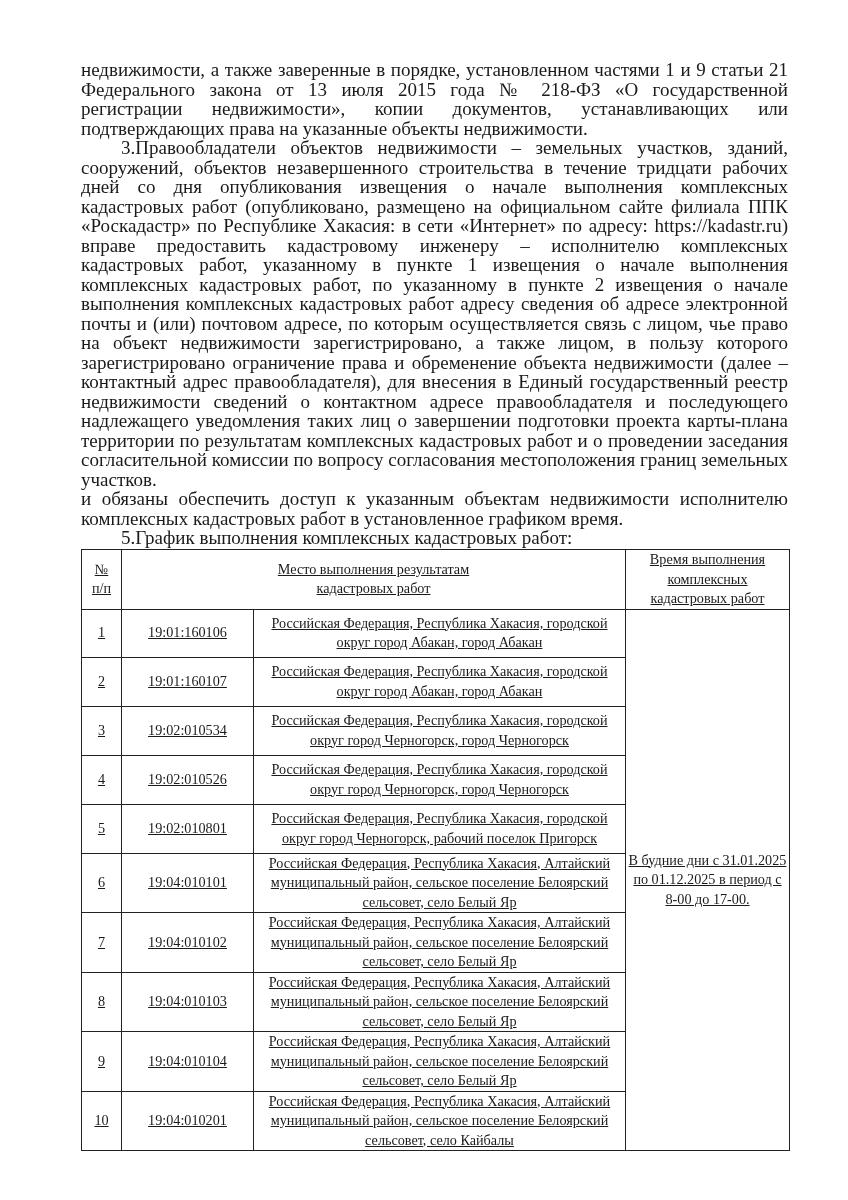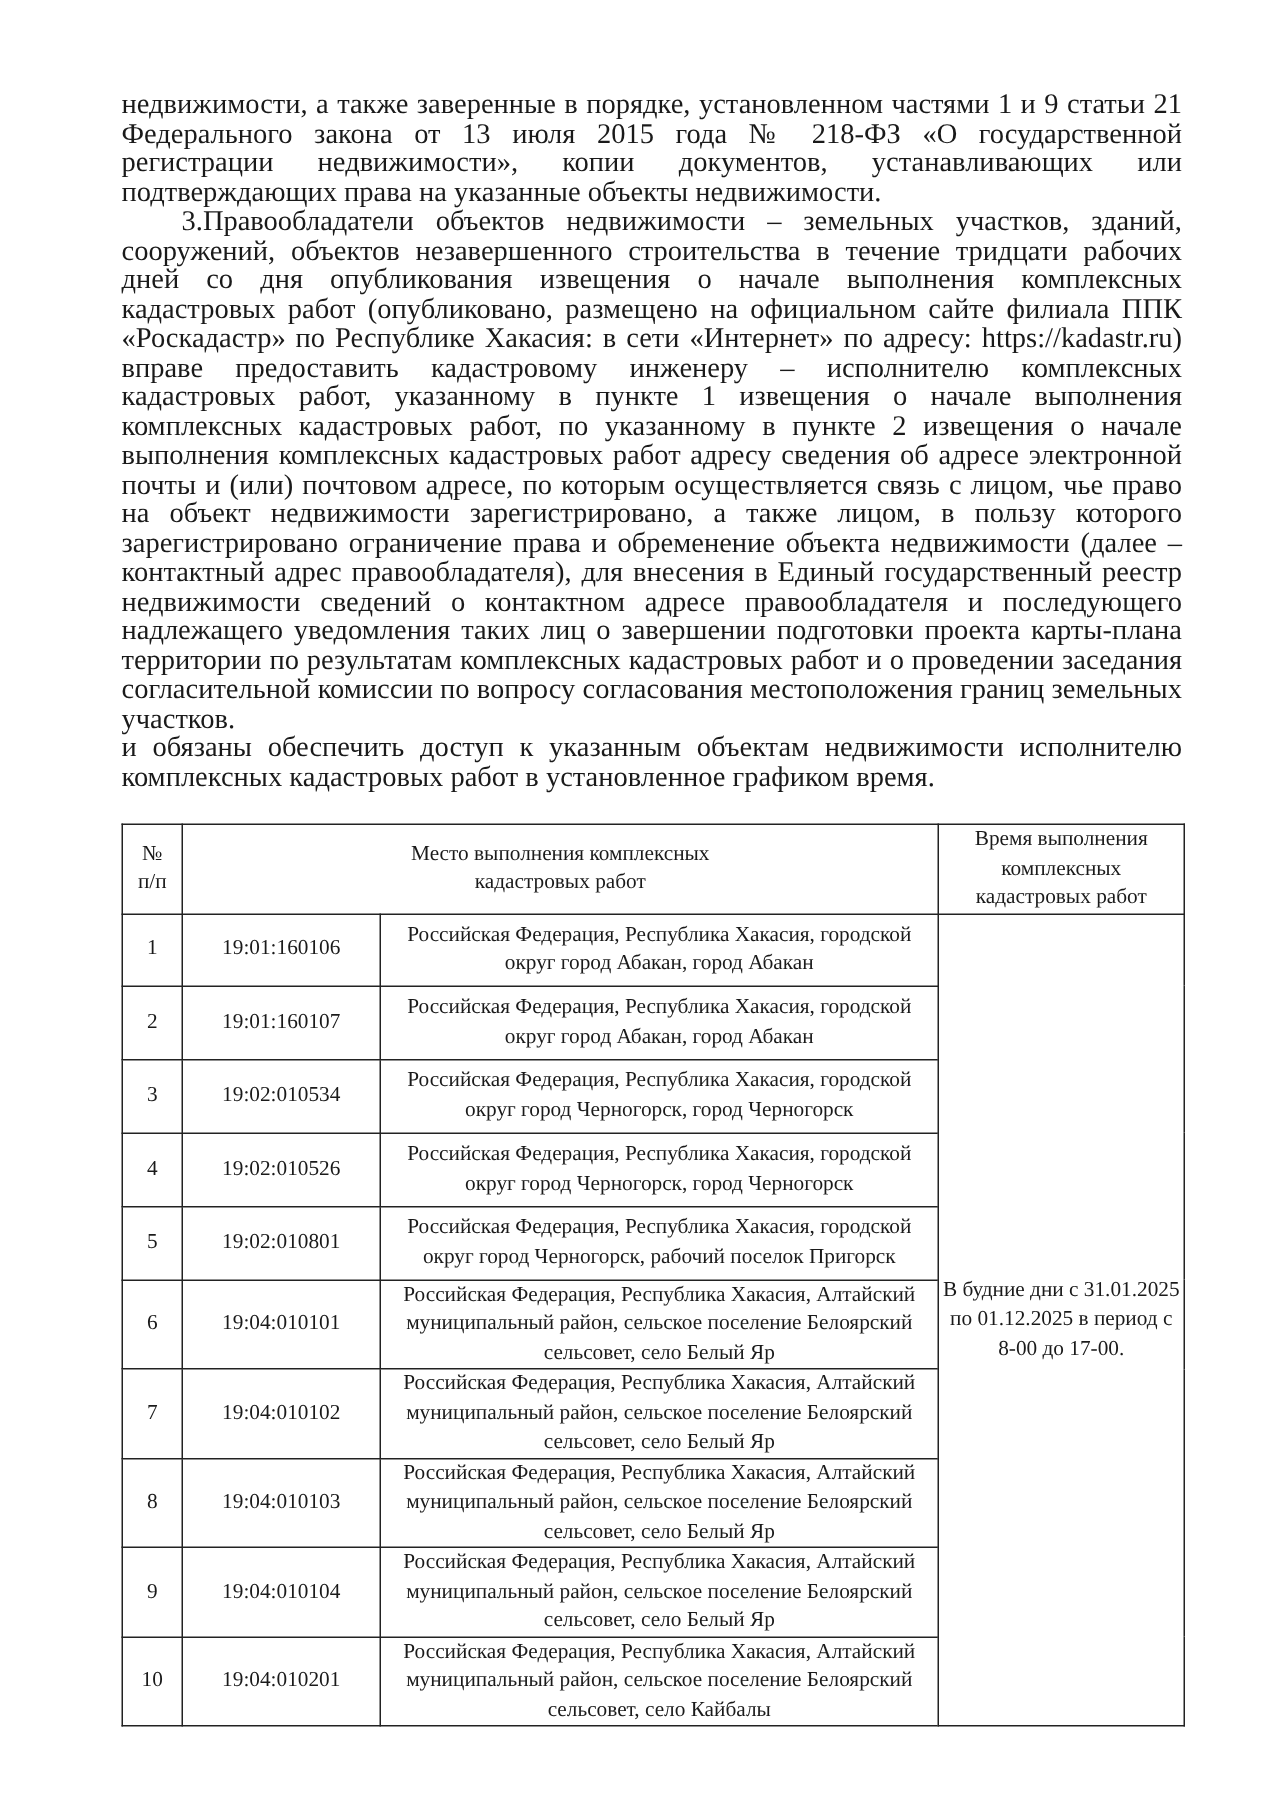--- a/index.html
+++ b/index.html
@@ -2,49 +2,50 @@
 <html><head>
 <meta charset="utf-8">
 <style>
   html, body { margin: 0; padding: 0; background: #ffffff; }
   body { width: 848px; height: 1200px; position: relative; overflow: hidden;
          font-family: "Liberation Serif", "DejaVu Serif", serif; color: #1a1a1a; }
   .page { position: absolute; left: 81px; top: 60px; width: 707px; }
   .p { font-size: 19px; line-height: 19.5px; text-align: justify; margin: 0; }
   .ind { text-indent: 40px; }
   table.grid { position: absolute; left: 81px; top: 549px; width: 708px;
-               border-collapse: collapse; table-layout: fixed; font-size: 14.2px; }
+               border-collapse: collapse; table-layout: fixed; font-size: 14.2px; text-decoration: underline; }
   table.grid td, table.grid th { border: 1.6px solid #222; text-align: center;
                vertical-align: middle; font-weight: normal; padding: 0 2px; line-height: 19.5px; }
   .h-head { height: 57px; }
   .r2 { height: 48px; }
   .r2b { height: 49px; }
   .r3 { height: 57px; }
   col.c1 { width: 40px; } col.c2 { width: 132px; } col.c3 { width: 372px; } col.c4 { width: 164px; }
 </style>
 </head>
 <body>
 
 <div class="page">
   <p class="p">недвижимости, а также заверенные в порядке, установленном частями 1 и 9 статьи 21 Федерального закона от 13 июля 2015 года № 218-ФЗ «О государственной регистрации недвижимости», копии документов, устанавливающих или подтверждающих права на указанные объекты недвижимости.</p>
   <p class="p ind">3.Правообладатели объектов недвижимости – земельных участков, зданий, сооружений, объектов незавершенного строительства в течение тридцати рабочих дней со дня опубликования извещения о начале выполнения комплексных кадастровых работ (опубликовано, размещено на официальном сайте филиала ППК «Роскадастр» по Республике Хакасия:  в сети «Интернет» по адресу: https://kadastr.ru) вправе предоставить кадастровому инженеру – исполнителю комплексных кадастровых работ, указанному в пункте 1 извещения о начале выполнения комплексных кадастровых работ, по указанному в пункте 2 извещения о начале выполнения комплексных кадастровых работ адресу сведения об адресе электронной почты и (или) почтовом адресе, по которым осуществляется связь с лицом, чье право на объект недвижимости зарегистрировано, а также лицом, в пользу которого зарегистрировано ограничение права и обременение объекта недвижимости (далее – контактный адрес правообладателя), для внесения в Единый государственный реестр недвижимости сведений о контактном адресе правообладателя и последующего надлежащего уведомления таких лиц о завершении подготовки проекта карты-плана территории по результатам комплексных кадастровых работ и о проведении заседания согласительной комиссии по вопросу согласования местоположения границ земельных участков.</p>
   <p class="p">и обязаны обеспечить доступ к указанным объектам недвижимости исполнителю комплексных кадастровых работ в установленное графиком время.</p>
+  <p class="p ind">5.График выполнения комплексных кадастровых работ:</p>
 </div>
 
 <table class="grid">
   <colgroup>
       <col class="c1">
       <col class="c2">
       <col class="c3">
       <col class="c4">
     </colgroup>
   <tbody>
       <tr class="h-head">
     <th style="padding:0 6px;">№ п/п</th>
-    <th colspan="2" style="padding:0 150px;">Место выполнения комплексных кадастровых работ</th>
+    <th colspan="2" style="padding:0 150px;">Место выполнения результатам кадастровых работ</th>
     <th style="padding:0 14px;margin-top:36px;">Время выполнения комплексных кадастровых работ</th>
   </tr>
   <tr class="r2">
     <td>1</td>
     <td>19:01:160106</td>
     <td>Российская Федерация, Республика Хакасия, городской округ город Абакан, город Абакан</td>
     <td rowspan="10" style="padding:0;">В будние дни с 31.01.2025 по 01.12.2025 в период с 8-00 до 17-00.</td>
   </tr>
   <tr class="r2b">
     <td>2</td>

